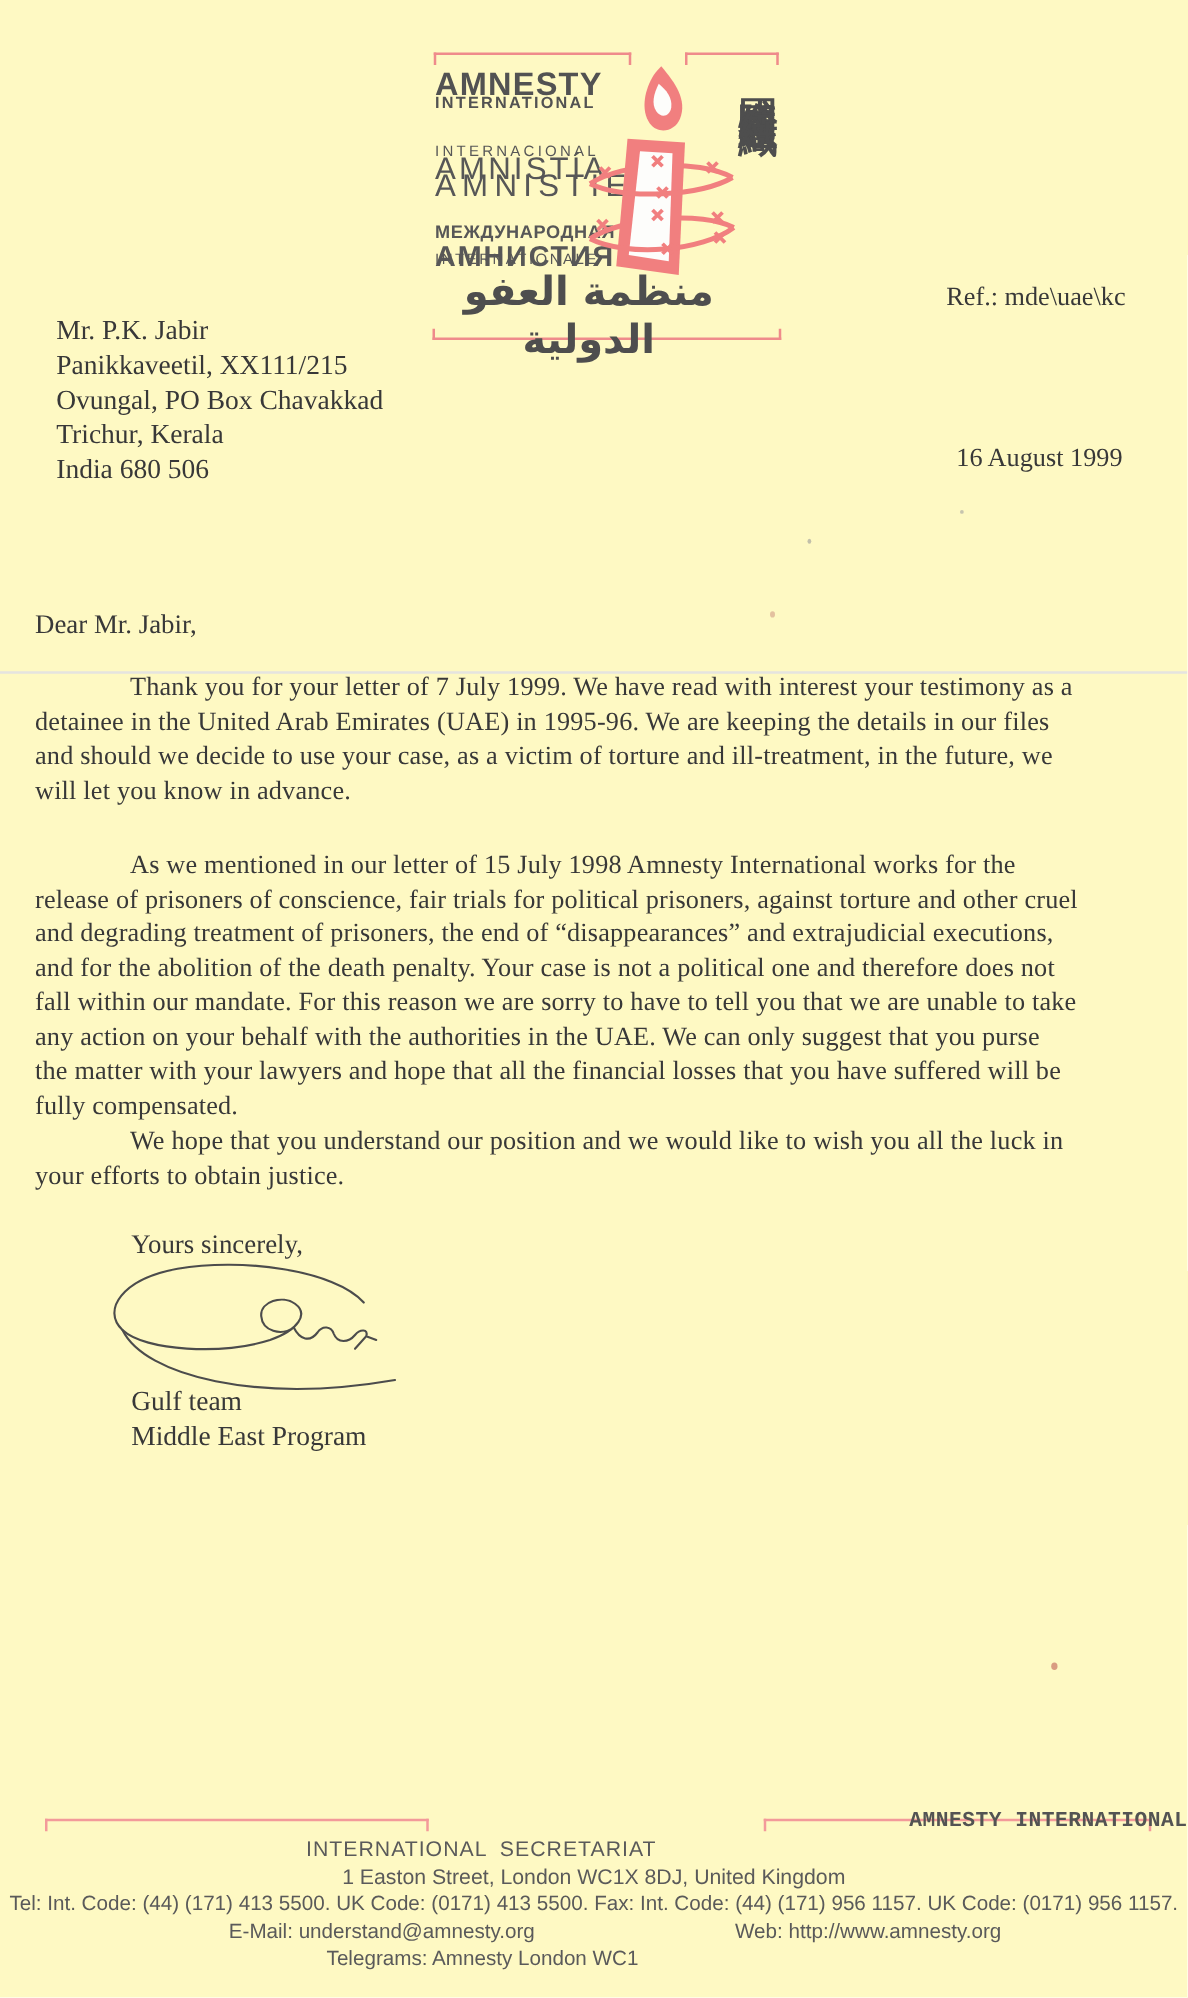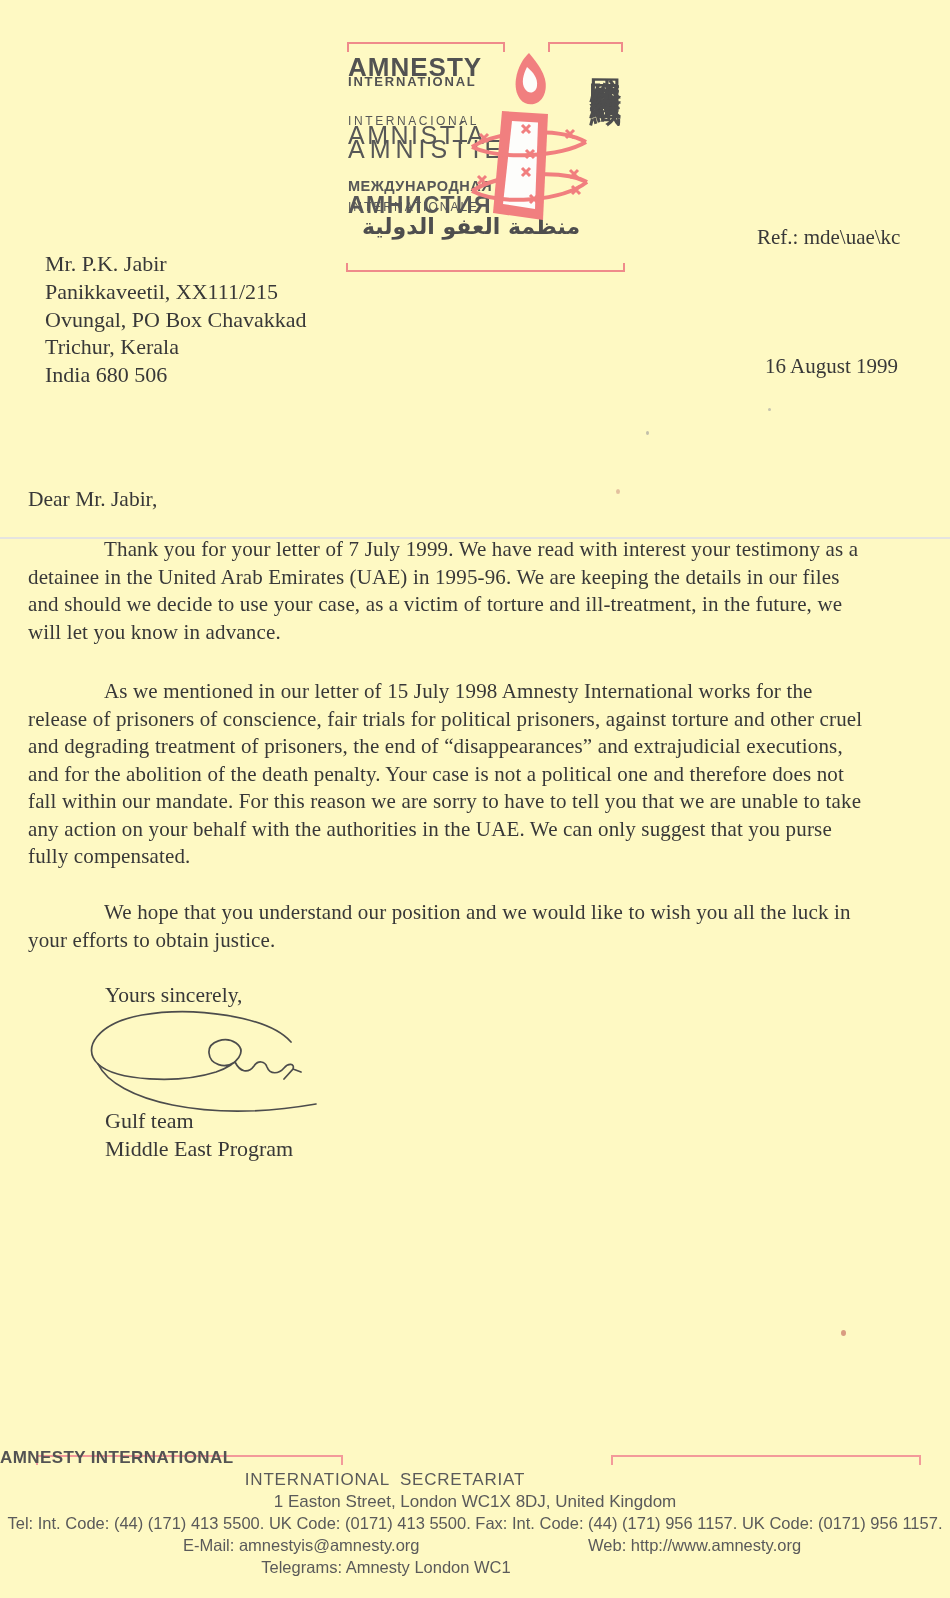--- a/index.html
+++ b/index.html
@@ -13,21 +13,21 @@
   
   .logo-text { font-family:"Liberation Sans", sans-serif; color:#575757; white-space:nowrap; }
   .lt-en1  { left:348px; top:52px;  font-size:26px; font-weight:bold; letter-spacing:1px; color:#525252; }
   .lt-en2  { left:348px; top:74px;  font-size:13px; font-weight:bold; letter-spacing:1.8px; color:#525252; }
   .lt-es1  { left:348px; top:92px;  font-size:25px; letter-spacing:2.5px;margin-top:29px; }
   .lt-es2  { left:348px; top:114px; font-size:12px; letter-spacing:2.6px; }
   .lt-fr1  { left:348px; top:135px; font-size:25px; letter-spacing:5px; }
   .lt-fr2  { left:348px; top:160px; font-size:12px; letter-spacing:2px;margin-top:40px; }
   .lt-ru1  { left:348px; top:178px; font-size:14.5px; font-weight:bold; letter-spacing:0.5px; }
   .lt-ru2  { left:348px; top:192px; font-size:23px; font-weight:bold; letter-spacing:1.5px; }
-  .lt-ar   { left:345px; top:214px; width:252px; font-size:22px; font-weight:bold;
+  .lt-ar   { left:345px; top:214px; width:252px; font-size:32px; font-weight:bold;
              direction:rtl; text-align:center; font-family:"DejaVu Sans", sans-serif; color:#4e4e4e; }
   .lt-zh   { left:588px; top:54px; height:212px; font-size:31px; font-weight:bold; color:#4e4e4e;
              writing-mode:vertical-rl; letter-spacing:3px; font-family:"DejaVu Sans", sans-serif; line-height:36px; }
 
   .bracket { position:absolute; border-color:#ef8b8b; border-style:solid; border-width:0; }
   .br-down { border-top-width:2.5px; border-left-width:2.5px; border-right-width:2.5px; height:8px; }
   .br-up   { border-bottom-width:2.5px; border-left-width:2.5px; border-right-width:2.5px; height:7px; }
   .br-tl   { left:347px; top:42px;   width:154px; }
   .br-tr   { left:548px; top:42px;   width:71px;  }
   .br-bot  { left:346px; top:263px;  width:275px; }
@@ -47,21 +47,21 @@
   .salutation { left:28px; top:487px; font-size:21.5px; }
   .para1 { left:28px; top:536px; }
   .para2 { left:28px; top:678px; }
   .para3 { left:28px; top:899px; }
   .closing { left:105px; top:983px; font-size:21.5px; }
   .signer  { left:105px; top:1107px; font-size:22px; line-height:28px; }
   .sig     { left:58px;  top:1006px; }
 
   
   .fline { font-family:"Liberation Sans", sans-serif; color:#5a5a5a; white-space:nowrap; }
-  .f-org   { left:0; top:1448px; width:950px; text-align:left; font-size:17px; font-weight:bold; letter-spacing:0.4px; color:#535353; }
+  .f-org   { left:0; top:1448px; width:950px; text-align:right; font-size:17px; font-weight:bold; letter-spacing:0.4px; color:#535353;font-family:Liberation Mono, monospace; }
   .f-sec   { left:0; top:1470px; width:770px; text-align:center; font-size:17px; letter-spacing:0.8px; word-spacing:5px; }
   .f-addr  { left:0; top:1492px; width:950px; text-align:center; font-size:17px; }
   .f-tel   { left:0; top:1514px; width:950px; text-align:center; font-size:16.5px; }
   .f-email { left:183px; top:1536px; font-size:16.5px; }
   .f-web   { left:588px; top:1536px; font-size:16.5px; }
   .f-tgm   { left:0; top:1558px; width:772px; text-align:center; font-size:16.5px; }
 
   
   .scanline { left:0; top:537px; width:950px; height:1.5px; background:#e5e4e0; }
   .speck  { position:absolute; border-radius:50%; }
@@ -147,20 +147,21 @@
     <div class="bodyline">will let you know in advance.</div>
   </div>
 
   <div class="abs para2">
     <div class="bodyline indent">As we mentioned in our letter of 15 July 1998 Amnesty International works for the</div>
     <div class="bodyline">release of prisoners of conscience, fair trials for political prisoners, against torture and other cruel</div>
     <div class="bodyline">and degrading treatment of prisoners, the end of “disappearances” and extrajudicial executions,</div>
     <div class="bodyline">and for the abolition of the death penalty. Your case is not a political one and therefore does not</div>
     <div class="bodyline">fall within our mandate. For this reason we are sorry to have to tell you that we are unable to take</div>
     <div class="bodyline">any action on your behalf with the authorities in the UAE. We can only suggest that you purse</div>
+    <div class="bodyline">the matter with your lawyers and hope that all the financial losses that you have suffered will be</div>
     <div class="bodyline">fully compensated.</div>
   </div>
 
   <div class="abs para3">
     <div class="bodyline indent">We hope that you understand our position and we would like to wish you all the luck in</div>
     <div class="bodyline">your efforts to obtain justice.</div>
   </div>
 
   <div class="abs closing">Yours sincerely,</div>
 
@@ -177,17 +178,17 @@
     <div>Middle East Program</div>
   </div>
 
   <div class="bracket br-down br-fl  abs"></div>
   <div class="bracket br-down br-fr2 abs"></div>
 
   <div class="abs fline f-org">AMNESTY INTERNATIONAL</div>
   <div class="abs fline f-sec">INTERNATIONAL  SECRETARIAT</div>
   <div class="abs fline f-addr">1 Easton Street, London WC1X 8DJ, United Kingdom</div>
   <div class="abs fline f-tel">Tel: Int. Code: (44) (171) 413 5500. UK Code: (0171) 413 5500. Fax: Int. Code: (44) (171) 956 1157. UK Code: (0171) 956 1157.</div>
-  <div class="abs fline f-email">E-Mail: amnestyis@amnesty.org</div>
+  <div class="abs fline f-email">E-Mail: understand@amnesty.org</div>
   <div class="abs fline f-web">Web: http://www.amnesty.org</div>
   <div class="abs fline f-tgm">Telegrams: Amnesty London WC1</div>
 
 </div>
 
 </body></html>

